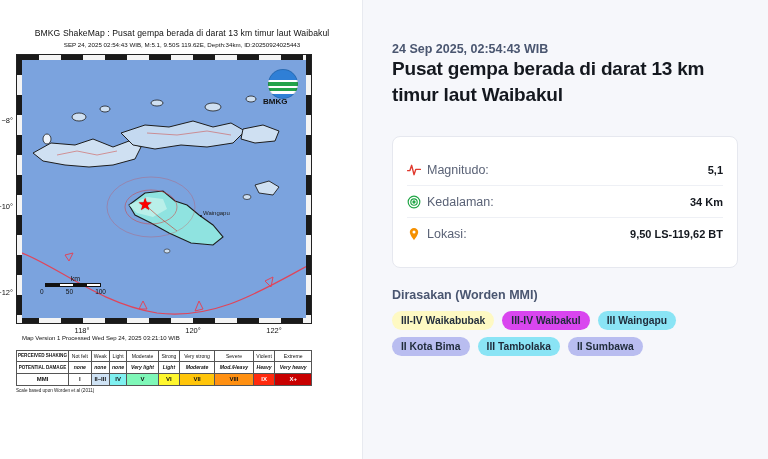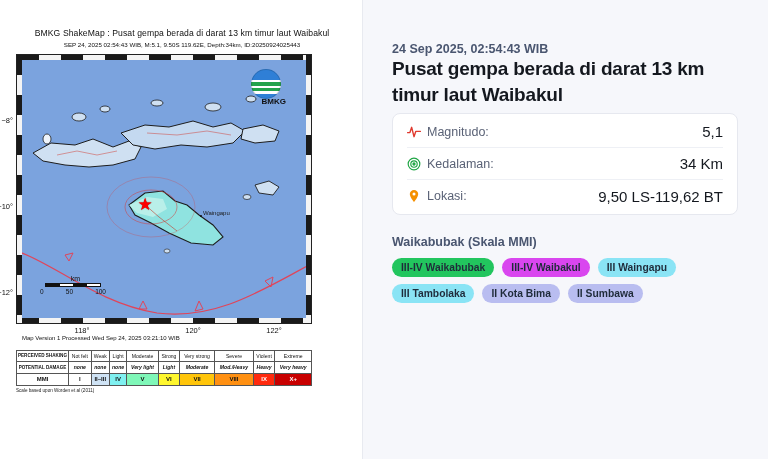--- a/index.html
+++ b/index.html
@@ -80,22 +80,22 @@
   .scalebar .km { font-size: 7px; text-align: center; color: #111; margin-bottom: 1px;}
   .scalebar .bar { display:flex; width: 56px; height: 4px; border:.5px solid #111;}
   .scalebar .bar i { flex:1; }
   .scalebar .bar i:nth-child(odd){ background:#111; }
   .scalebar .bar i:nth-child(even){ background:#fff; }
   .scalebar .nums { display:flex; justify-content:space-between;
      width: 66px; margin-left:-5px; font-size:6.5px; color:#111; margin-top:1px;}
 
   
   .bmkg {
-    position: absolute; right: 25px; top: 14px; width: 40px;
-    text-align: right;
+    position: absolute; right: 8px; top: 14px; width: 40px;
+    text-align: left;
   }
   .bmkg .globe {
     width: 30px; height: 30px; margin: 0 auto;
     border-radius: 50%; overflow: hidden;
     background: linear-gradient(#2f7fd6 0 34%, #ffffff 34% 44%, #23a34b 44% 56%, #ffffff 56% 64%, #23a34b 64% 76%, #ffffff 76% 84%, #2f7fd6 84% 100%);
     border: 1px solid rgba(0,0,0,.15);
   }
   .bmkg .txt { font-size: 8px; font-weight: bold; color: #111; margin-top:-2px;}
 
   .map-version { font-size: 6px; color: #111; margin-top: 11px; margin-left: 6px;}
@@ -122,31 +122,31 @@
     display: inline-block; background: #FBEDE0; color: #D4502A;
     font-size: 11.5px; font-weight: bold; border-radius: 12px;
     padding: 5px 12px;
   }
   .dt { margin-top: 16px; font-size: 12.5px; font-weight: bold; color: #4a5670; }
   .headline {
     font-size: 19px; font-weight: bold; color: #14181f;
     line-height: 1.38; letter-spacing: -.2px;
   }
   .info-card {
-    margin-top: 5px; background: #ffffff; border: 1px solid #e6e8ef;
-    border-radius: 8px; padding: 2px 14px;
+    margin-top: 28px; background: #ffffff; border: 1px solid #e6e8ef;
+    border-radius: 8px; padding: 17px 14px;
   }
   .info-row {
     display: flex; align-items: center; height: 32px;
     border-bottom: 1px solid #eef0f5;
   }
   .info-row:last-child { border-bottom: none; }
   .info-row .ic { width: 20px; display:flex; align-items:center; }
   .info-row .lbl { font-size: 12.5px; color: #5a6276; }
-  .info-row .val { margin-left: auto; font-size: 15px; font-weight: normal; color: #14181f; }
+  .info-row .val { margin-left: auto; font-size: 11px; font-weight: bold; color: #14181f; }
 
   .felt-title { margin-top: 20px; font-size: 12.5px; font-weight: bold; color: #4a5670; }
   .tags { margin-top: 9px; display: flex; flex-wrap: wrap; gap: 7px 8px; max-width: 350px;}
   .tag {
     font-size: 10.3px; font-weight: bold; color: #1f2b3a;
     border-radius: 11px; padding: 4px 9px; white-space: nowrap;
   }
 </style>
 </head>
 <body>
@@ -321,24 +321,24 @@
           <svg width="14" height="14" viewBox="0 0 24 24" fill="#F59000">
             <path d="M12 1.5c-4 0-7.2 3.2-7.2 7.2 0 5.4 7.2 13.8 7.2 13.8s7.2-8.4 7.2-13.8c0-4-3.2-7.2-7.2-7.2z"></path>
             <circle cx="12" cy="8.6" r="2.6" fill="#ffffff"></circle>
           </svg>
         </span>
         <span class="lbl">Lokasi:</span>
         <span class="val">9,50 LS-119,62 BT</span>
       </div>
     </div>
 
-    <div class="felt-title">Waikabubak (Skala MMI)</div>
+    <div class="felt-title">Dirasakan (Worden MMI)</div>
 
     <div class="tags">
-      <span class="tag" style="background: #22c55e;">III-IV Waikabubak</span>
+      <span class="tag" style="background: #fef9c3;">III-IV Waikabubak</span>
       <span class="tag" style="background: #d946ef;">III-IV Waibakul</span>
       <span class="tag" style="background: rgb(138, 228, 245);">III Waingapu</span>
+      <span class="tag" style="background: rgb(185, 189, 240);">II Kota Bima</span>
       <span class="tag" style="background: rgb(138, 228, 245);">III Tambolaka</span>
-      <span class="tag" style="background: rgb(185, 189, 240);">II Kota Bima</span>
       <span class="tag" style="background: rgb(185, 189, 240);">II Sumbawa</span>
     </div>
   </div>
 </div>
 
 </body></html>

